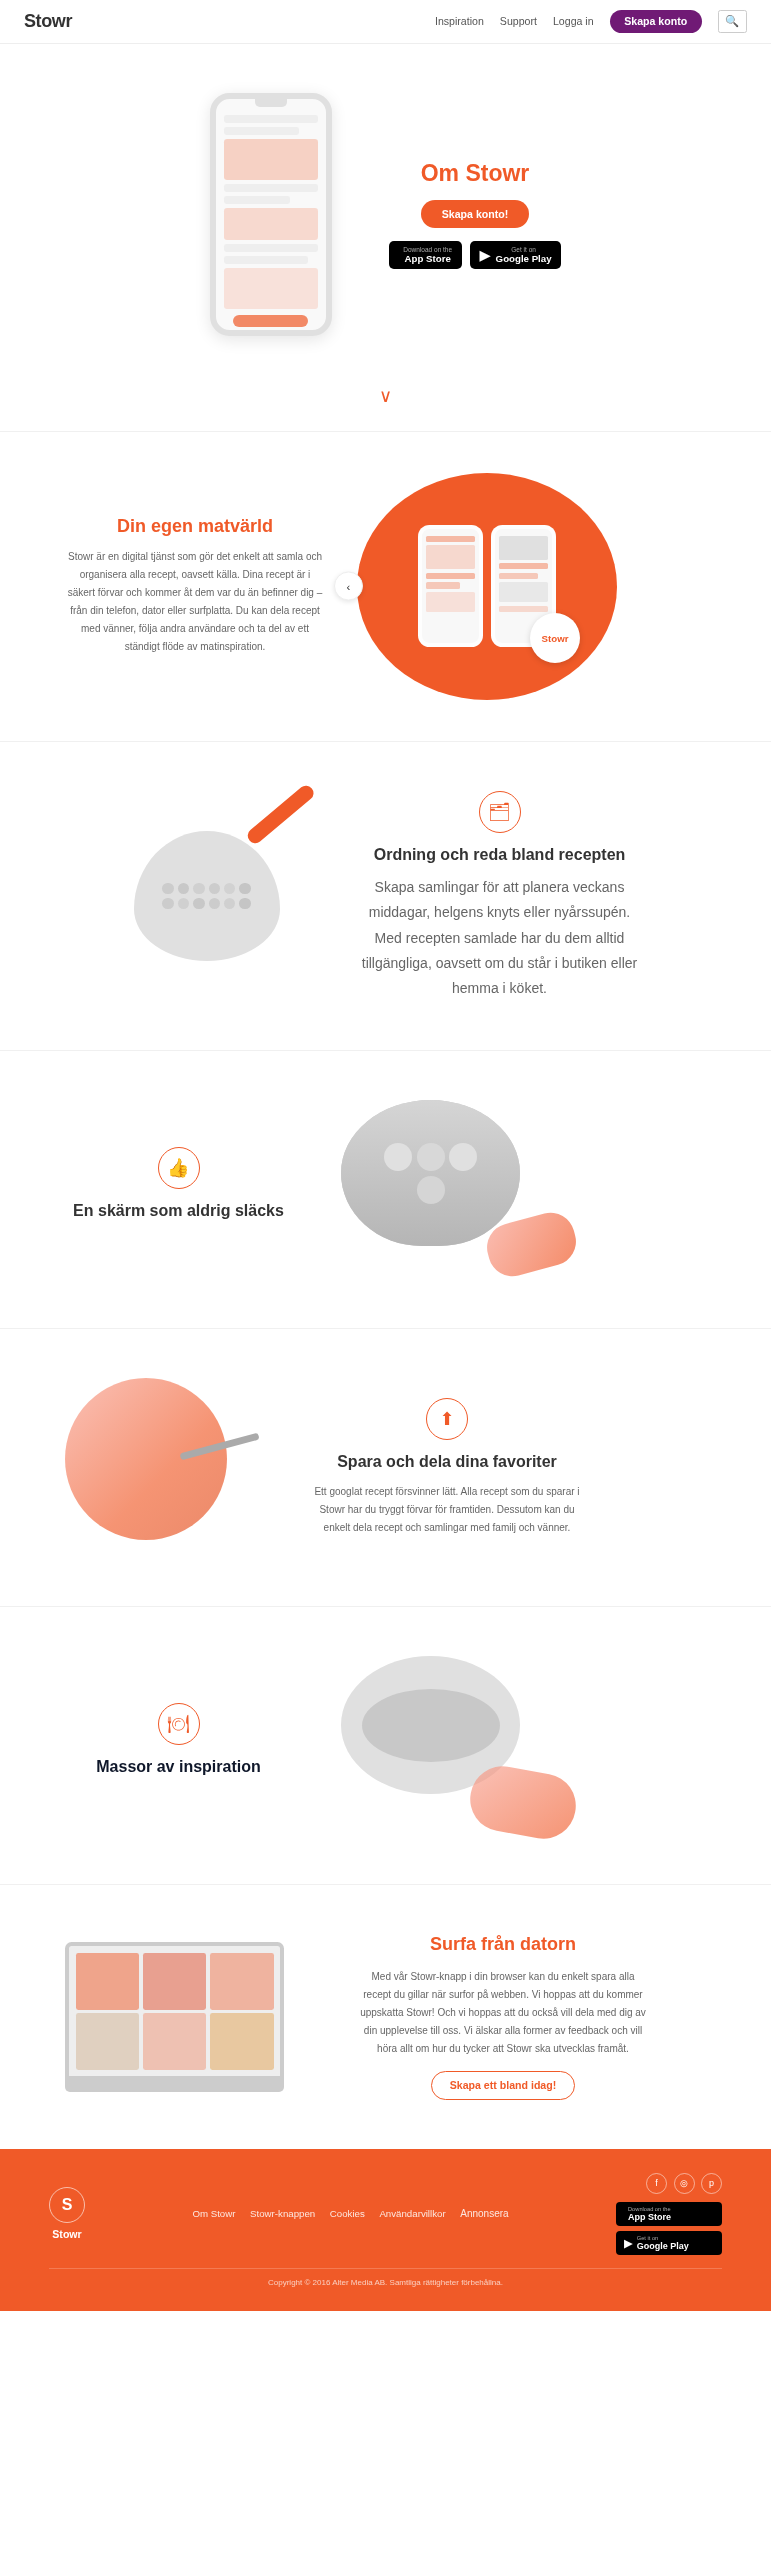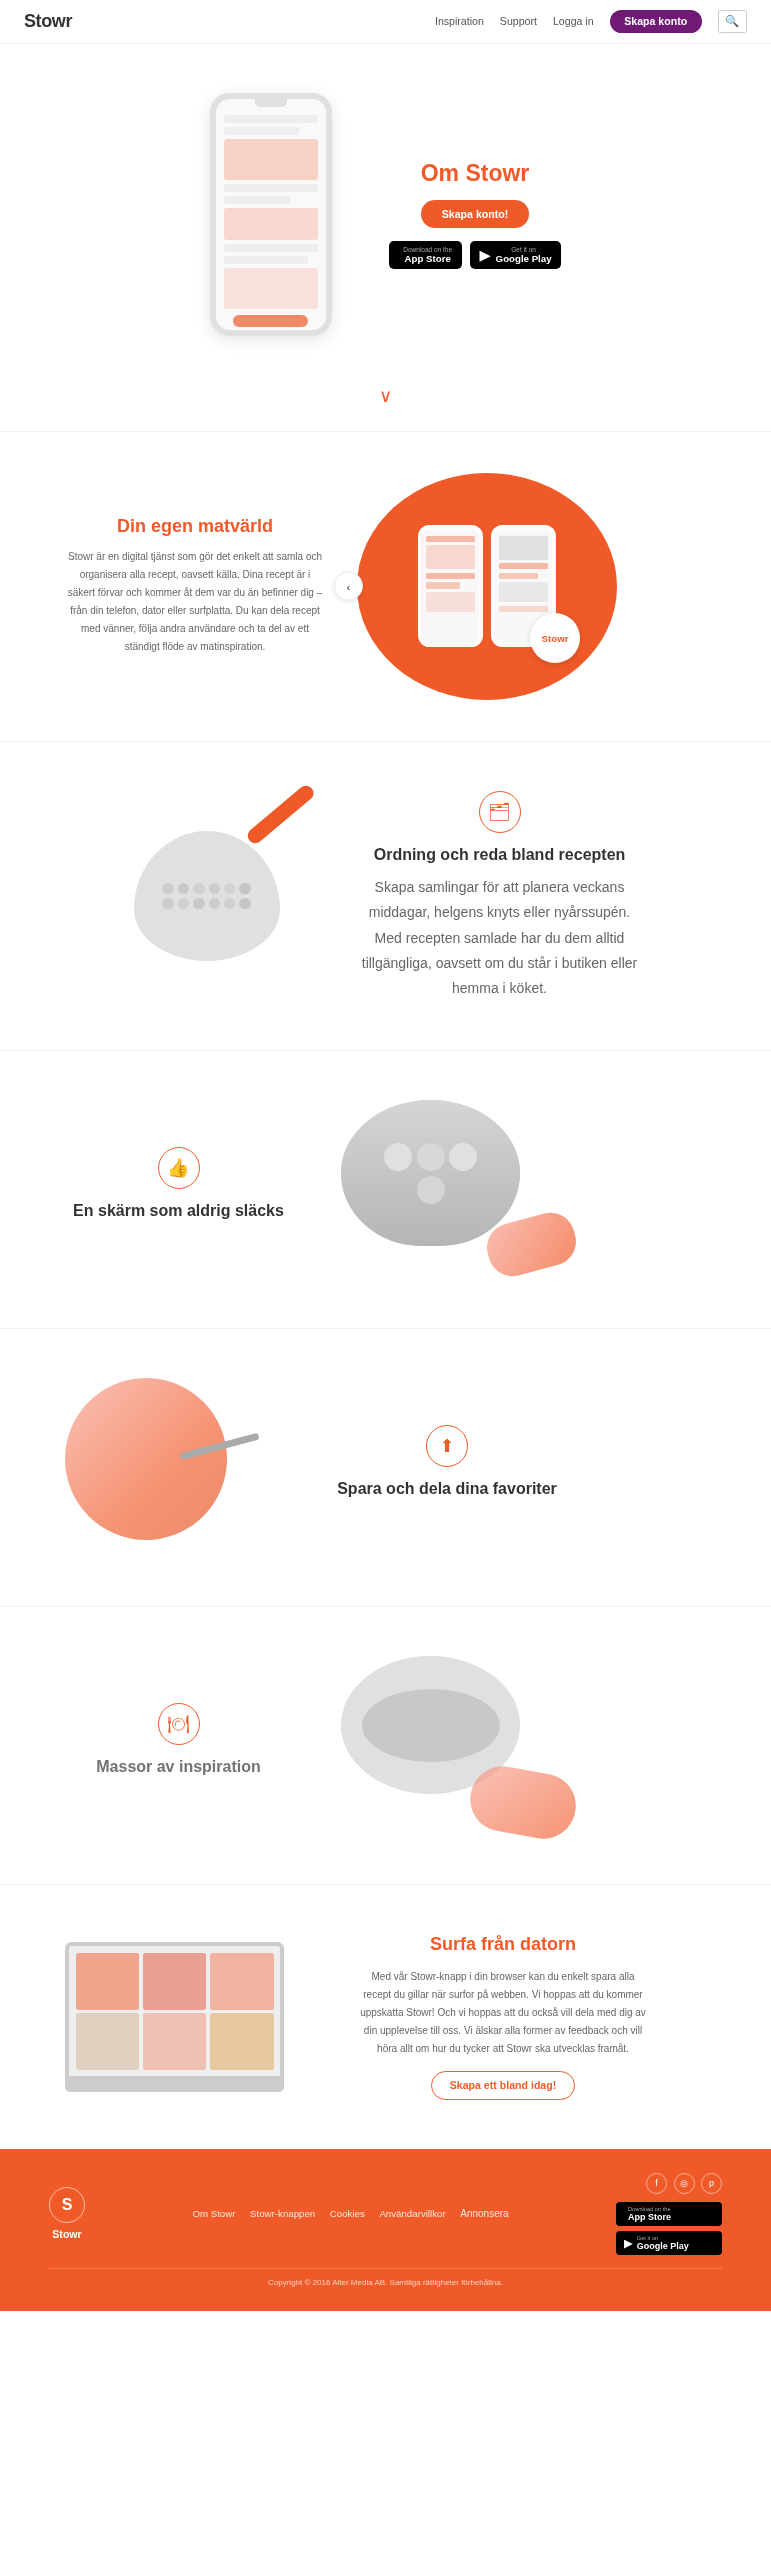--- a/index.html
+++ b/index.html
@@ -165,29 +165,30 @@
 <section style="display:flex;align-items:center;padding:49px 65px;gap:49px;border-top:0.8px solid #f0f0f0;background:#fff;">
   <div style="flex:0 0 195px;height:179px;position:relative;">
     <div style="width:162px;height:162px;border-radius:50%;background:linear-gradient(135deg,#f8a090 0%,#f05a28 60%,#e04a18 100%);opacity:0.65;"></div>
     <div style="position:absolute;top:65px;right:0;width:81px;height:6.5px;background:#aaa;border-radius:3.2px;transform:rotate(-15deg);"></div>
   </div>
   <div style="flex:1;text-align:center;max-width:276px;">
     <div style="width:42px;height:42px;border-radius:50%;border:1.6px solid #f05a28;display:flex;align-items:center;justify-content:center;margin:0 auto 13px;font-size:18px;color:#f05a28;">
       <span>⬆</span>
     </div>
     <h2 style="font-size:16px;font-weight:700;color:#333;margin-bottom:11.4px;">Spara och dela dina favoriter</h2>
+    <p style="font-size:10px;line-height:1.8;color:#666;">Ett googlat recept försvinner lätt. Alla recept som du sparar i Stowr har du tryggt förvar för framtiden. Dessutom kan du enkelt dela recept och samlingar med familj och vänner.</p>
   </div>
 </section>
 
 <section style="display:flex;align-items:center;padding:49px 65px;gap:49px;border-top:0.8px solid #f0f0f0;background:#fff;">
   <div style="flex:1;text-align:center;max-width:227px;">
     <div style="width:42px;height:42px;border-radius:50%;border:1.6px solid #f05a28;display:flex;align-items:center;justify-content:center;margin:0 auto 13px;font-size:18px;color:#f05a28;">
       <span>🍽</span>
     </div>
-    <h2 style="font-size:16px;font-weight:700;color:#737373;margin-bottom:11.4px;">Massor av inspiration</h2>
+    <h2 style="font-size:16px;font-weight:700;color:#0f172a;margin-bottom:11.4px;">Massor av inspiration</h2>
   </div>
   <div style="flex:0 0 227px;height:179px;position:relative;">
     <div style="width:179px;height:138px;border-radius:50%;background:#e0e0e0;position:relative;overflow:hidden;display:flex;align-items:center;justify-content:center;">
       <div style="width:138px;height:73px;border-radius:50%;background:#c8c8c8;"></div>
     </div>
     <div style="position:absolute;bottom:0px;right:-8px;width:106px;height:65px;background:linear-gradient(135deg,#f8a090,#f05a28);border-radius:32px;opacity:0.65;transform:rotate(10deg);"></div>
   </div>
 </section>
 
 <section style="display:flex;align-items:center;padding:49px 65px;gap:49px;border-top:0.8px solid #f0f0f0;background:#fff;">

